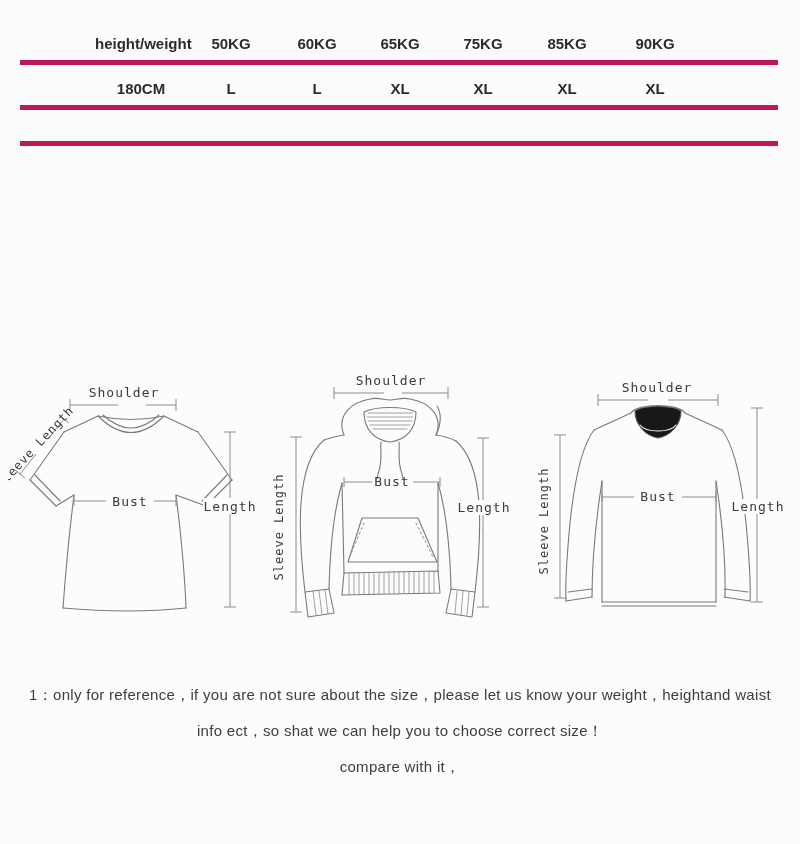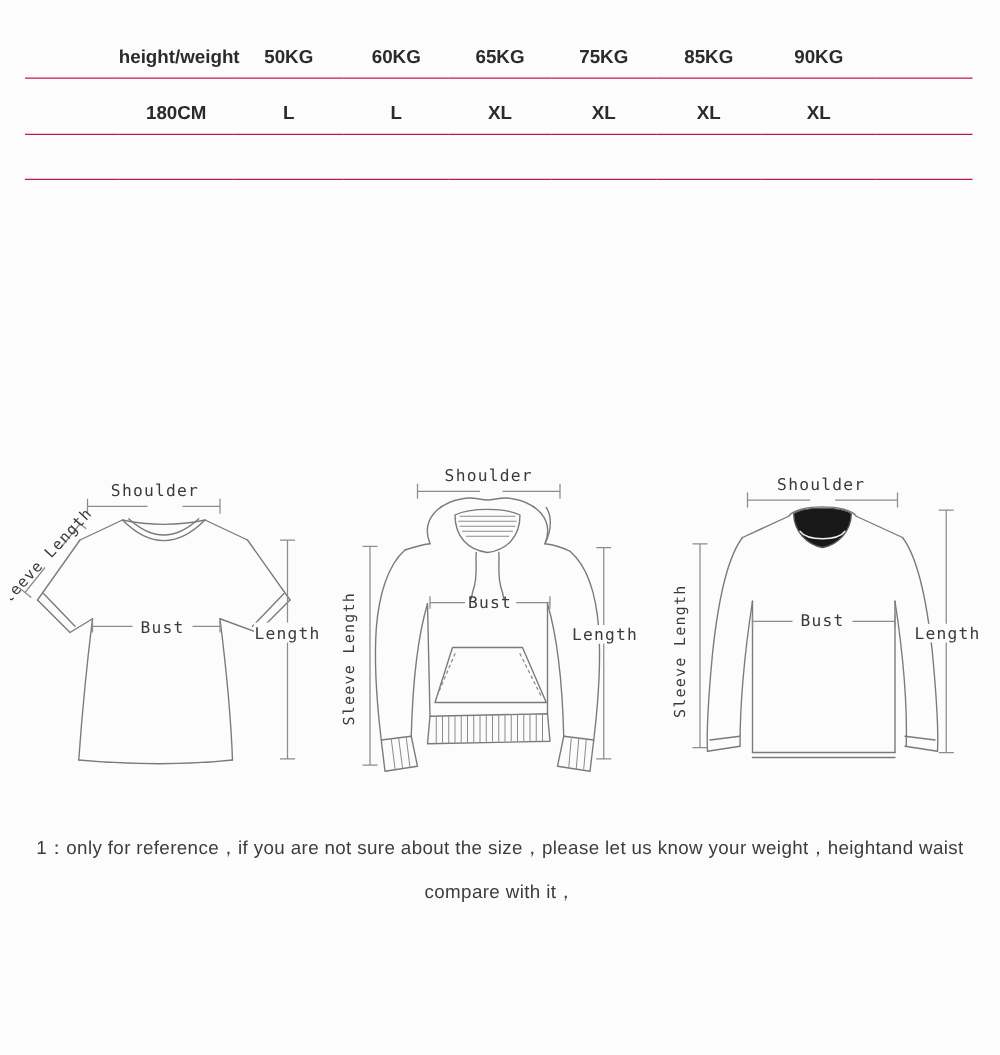--- a/index.html
+++ b/index.html
@@ -11,21 +11,21 @@
     overflow:hidden;
   }
   
   .size-table{
     position:absolute;left:20px;top:0;
     width:758px;
     border-collapse:collapse;
     table-layout:fixed;
   }
   .size-table td{
-    border-bottom:1px solid #be185d;
+    border-bottom:5px solid #be185d;
     text-align:center;
     vertical-align:bottom;
     padding:0 0 8px 0;
     font-size:15px;
     font-weight:700;
     color:#2b2b2b;
     white-space:nowrap;
     overflow:visible;
   }
   tr.hdr{height:62px;}
@@ -51,21 +51,21 @@
   .dlabel.small{font-size:12px;}
   .bgpatch{fill:#fcfcfc;stroke:none;}
   
   .notes{
     position:absolute;left:0;top:669px;width:800px;
     text-align:center;
     color:#3d3d3d;
     font-size:15px;
     letter-spacing:0.3px;
   }
-  .notes p{margin:0 0 15px 0;line-height:20px;}
+  .notes p{margin:16px 0 15px 0;line-height:20px;}
 </style>
 </head>
 <body>
 
 <div class="sheet">
 
   <table class="size-table">
     <colgroup>
       <col style="width:75px">
         <col style="width:92px">
@@ -223,16 +223,17 @@
     </g>
     <g>
       <path class="measure" d="M219,53 V247 M213,53 H225 M213,247 H225"></path>
       <rect class="bgpatch" x="194" y="144" width="54" height="15"></rect>
       <text class="dlabel" x="220" y="156" text-anchor="middle">Length</text>
     </g>
   </svg>
 
   <div class="notes">
     <p>1：only for reference，if you are not sure about the size，please let us know your weight，heightand waist</p>
+    <p>info ect，so shat we can help you to choose correct size！</p>
     <p>compare with it，</p>
   </div>
 
 </div>
 
 </body></html>

